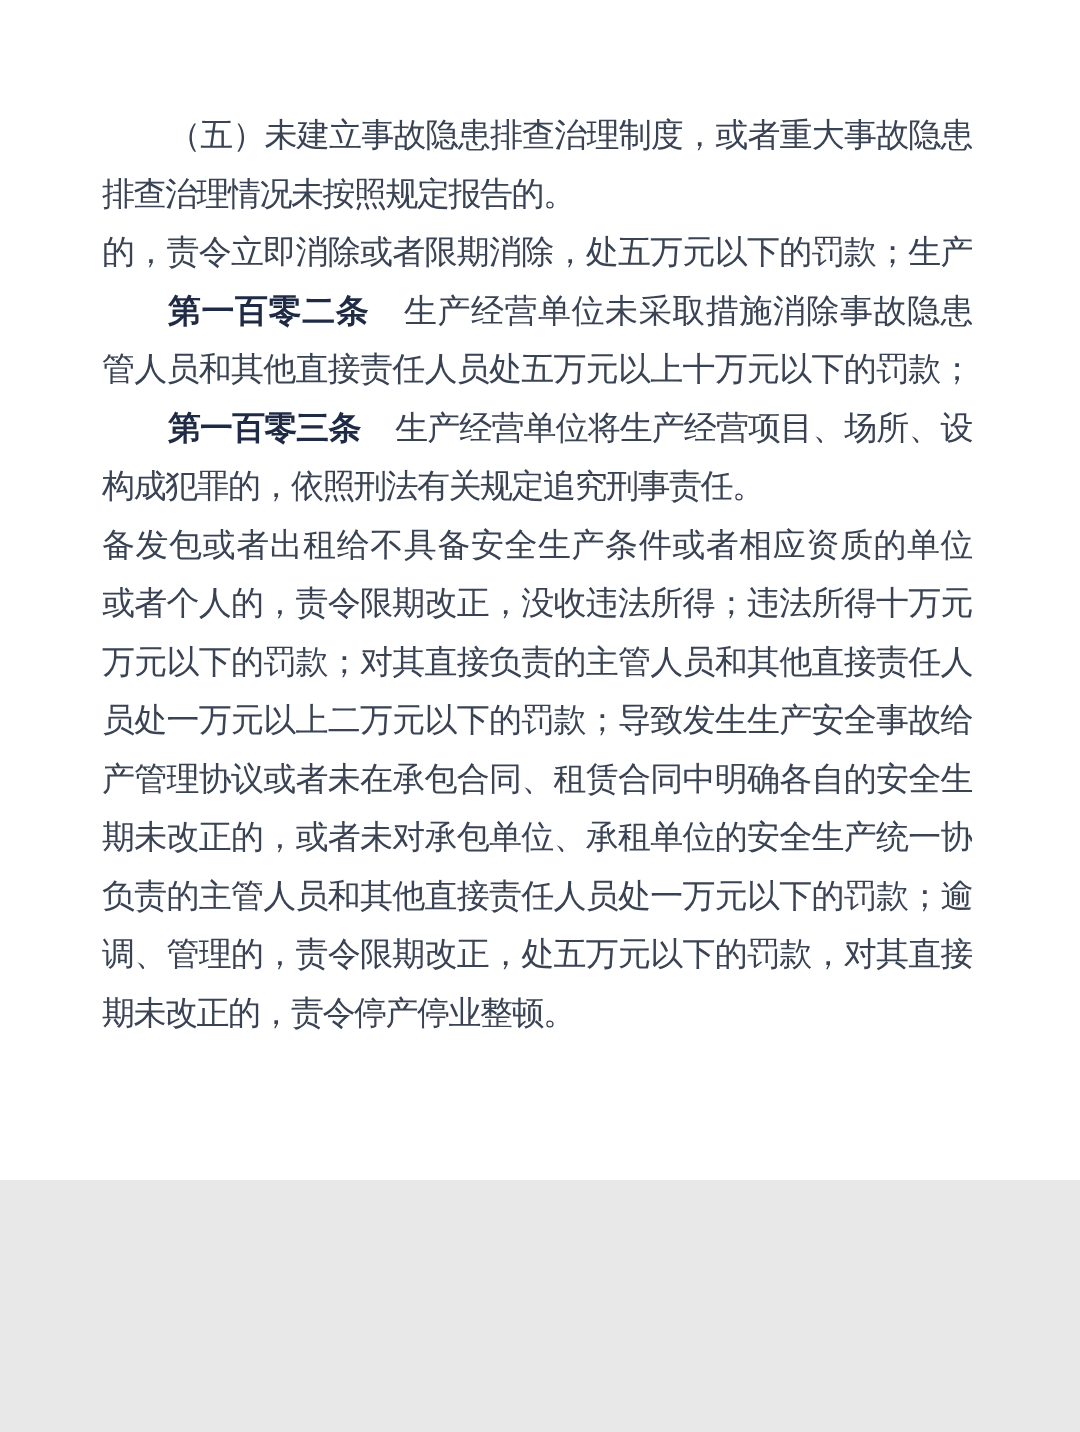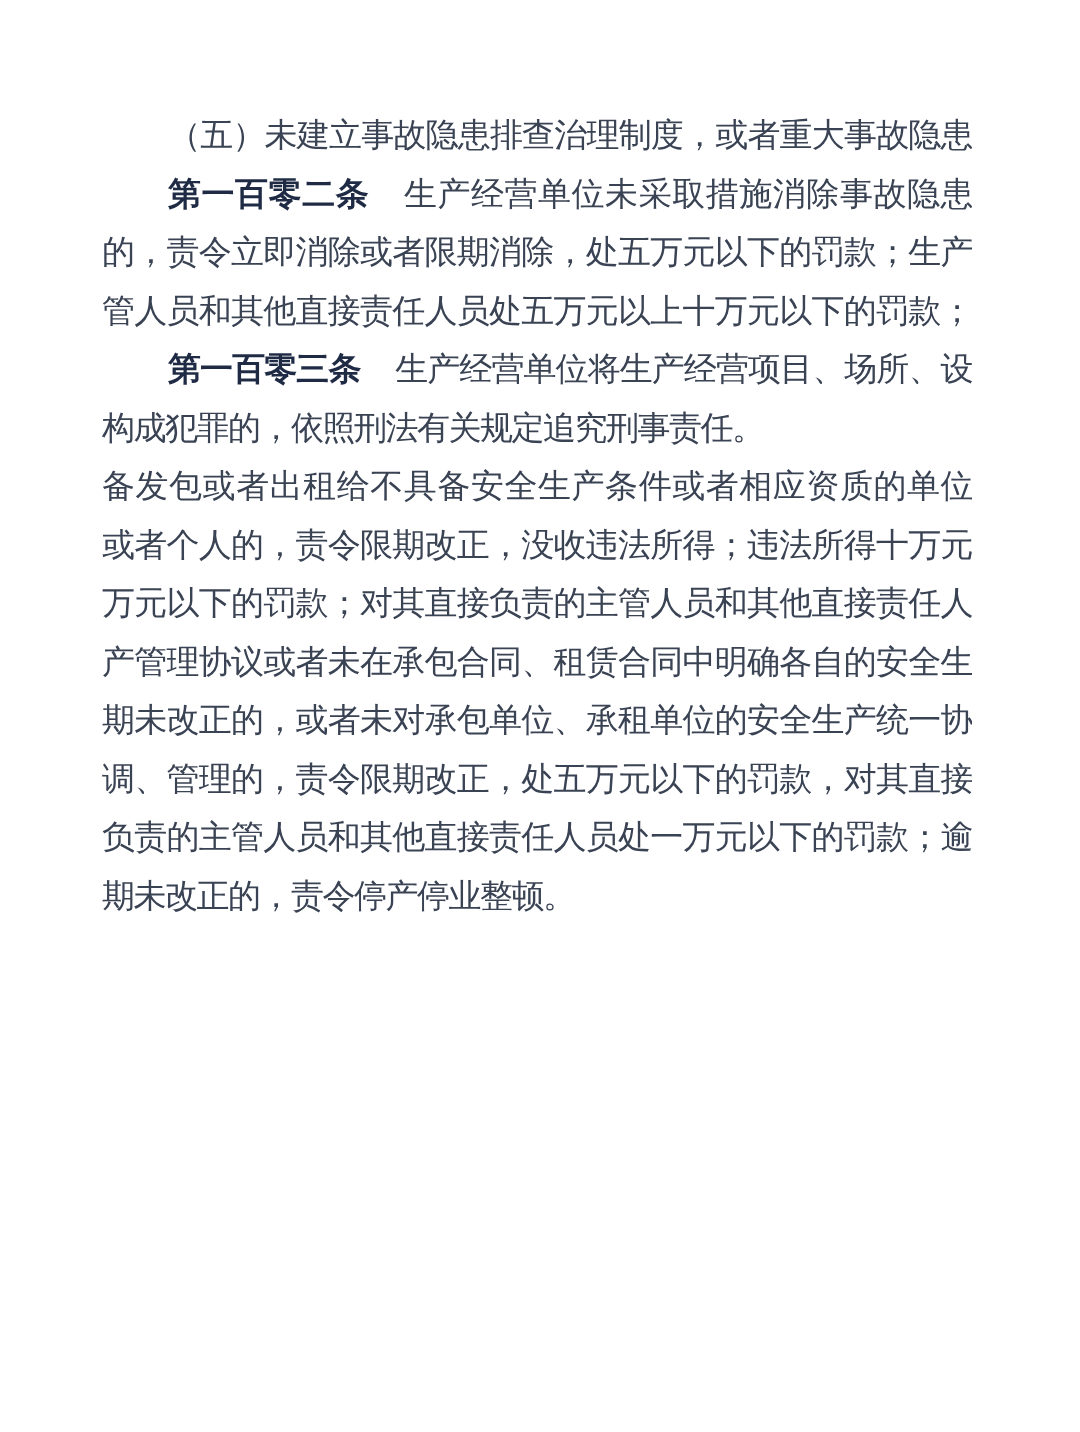--- a/index.html
+++ b/index.html
@@ -3,21 +3,21 @@
 <meta charset="utf-8">
 <style>
   html, body {
     margin: 0;
     padding: 0;
     background: #e8e8e8;
   }
   .page {
     position: relative;
     width: 1080px;
-    height: 1432px;
+    height: 1180px;
     background: var(--page-bg, #ffffff);
     box-sizing: border-box;
     padding: 106px 108px 0 102px;
     overflow: hidden;
     margin: 0 auto;
   }
   .doc-body {
     width: 100%;
   }
   .line {
@@ -44,27 +44,29 @@
     color: var(--heading-text, #1f2a44);
     margin-right: 1.05em;
   }
 </style>
 </head>
 <body>
 
 <div class="page">
   <div class="doc-body">
       <div class="line indent"><span>（五）未建立事故隐患排查治理制度，或者重大事故隐患</span></div>
+      <div class="line para-end"><span>排查治理情况未按照规定报告的。</span></div>
+      <div class="line"><span>的，责令立即消除或者限期消除，处五万元以下的罚款；生产</span></div>
       <div class="line indent"><span class="article-num">第一百零二条</span><span>生产经营单位未采取措施消除事故隐患</span></div>
-      <div class="line"><span>的，责令立即消除或者限期消除，处五万元以下的罚款；生产</span></div>
       <div class="line"><span>管人员和其他直接责任人员处五万元以上十万元以下的罚款；</span></div>
       <div class="line indent"><span class="article-num">第一百零三条</span><span>生产经营单位将生产经营项目、场所、设</span></div>
       <div class="line para-end"><span>构成犯罪的，依照刑法有关规定追究刑事责任。</span></div>
       <div class="line"><span>备发包或者出租给不具备安全生产条件或者相应资质的单位</span></div>
       <div class="line"><span>或者个人的，责令限期改正，没收违法所得；违法所得十万元</span></div>
       <div class="line"><span>万元以下的罚款；对其直接负责的主管人员和其他直接责任人</span></div>
+      <div class="line"><span>员处一万元以上二万元以下的罚款；导致发生生产安全事故给</span></div>
       <div class="line"><span>产管理协议或者未在承包合同、租赁合同中明确各自的安全生</span></div>
       <div class="line"><span>期未改正的，或者未对承包单位、承租单位的安全生产统一协</span></div>
+      <div class="line"><span>负责的主管人员和其他直接责任人员处一万元以下的罚款；逾</span></div>
       <div class="line"><span>调、管理的，责令限期改正，处五万元以下的罚款，对其直接</span></div>
-      <div class="line"><span>负责的主管人员和其他直接责任人员处一万元以下的罚款；逾</span></div>
       <div class="line para-end"><span>期未改正的，责令停产停业整顿。</span></div>
     </div>
 </div>
 
 </body></html>

